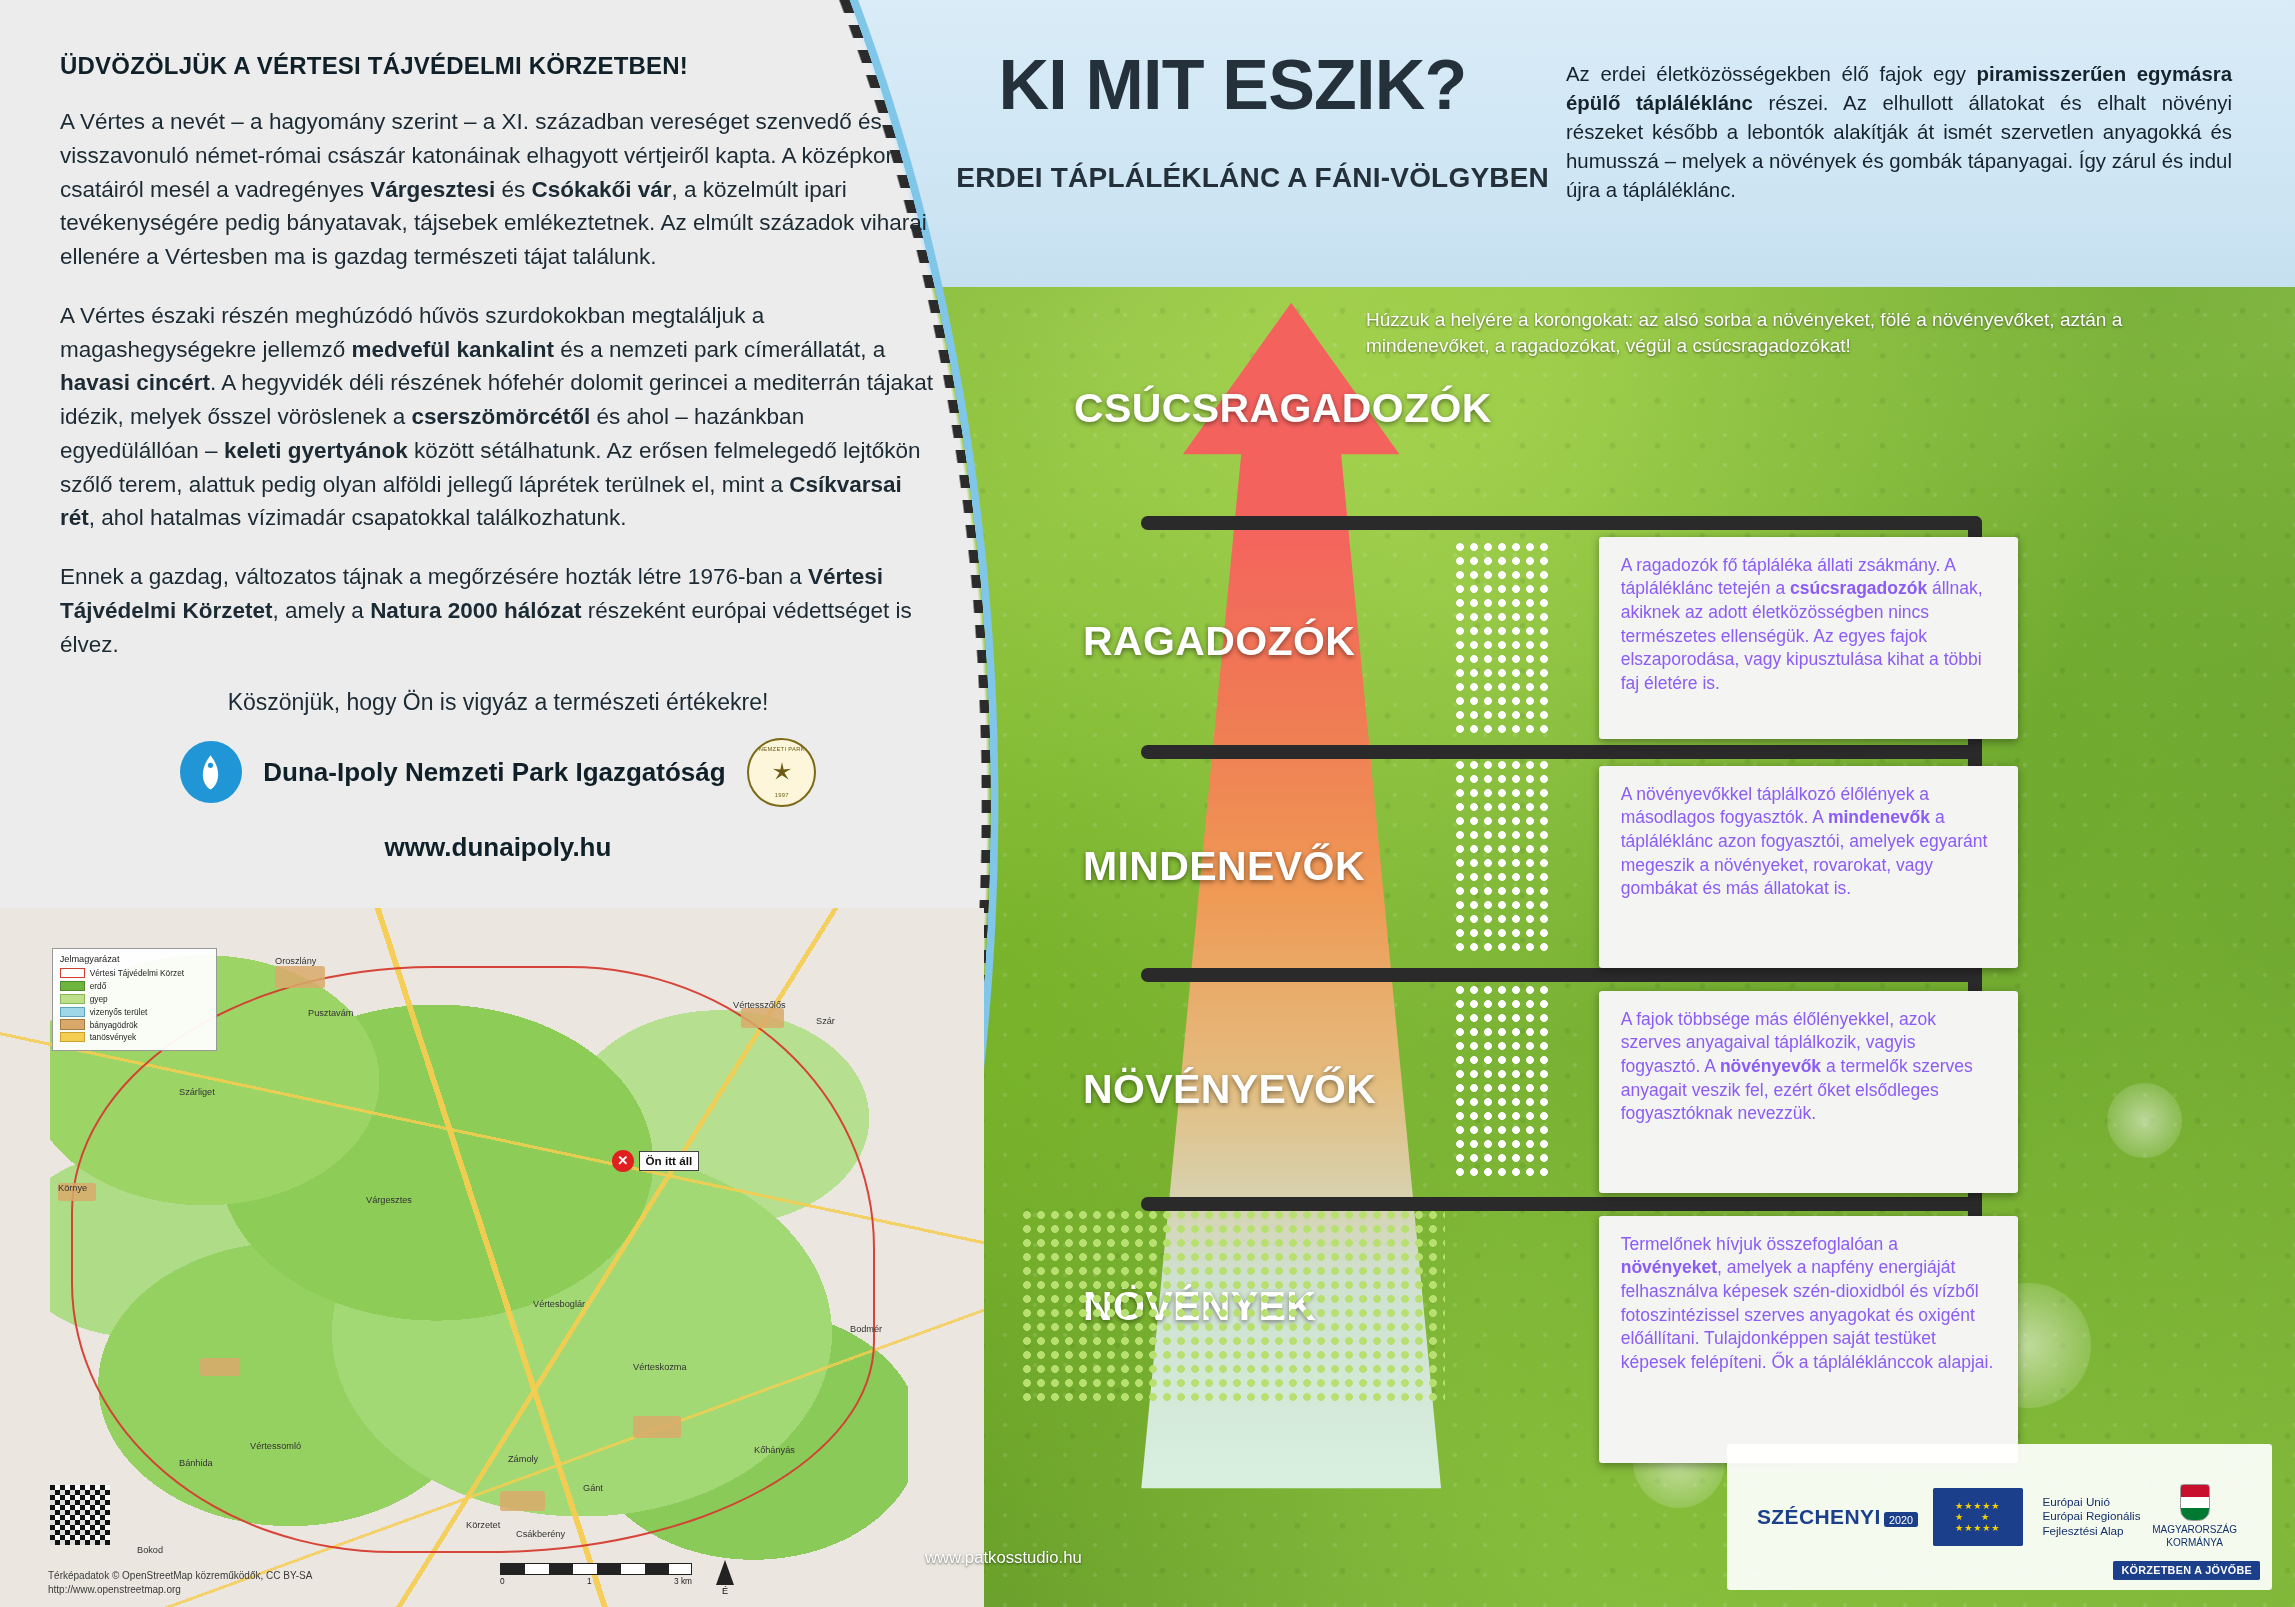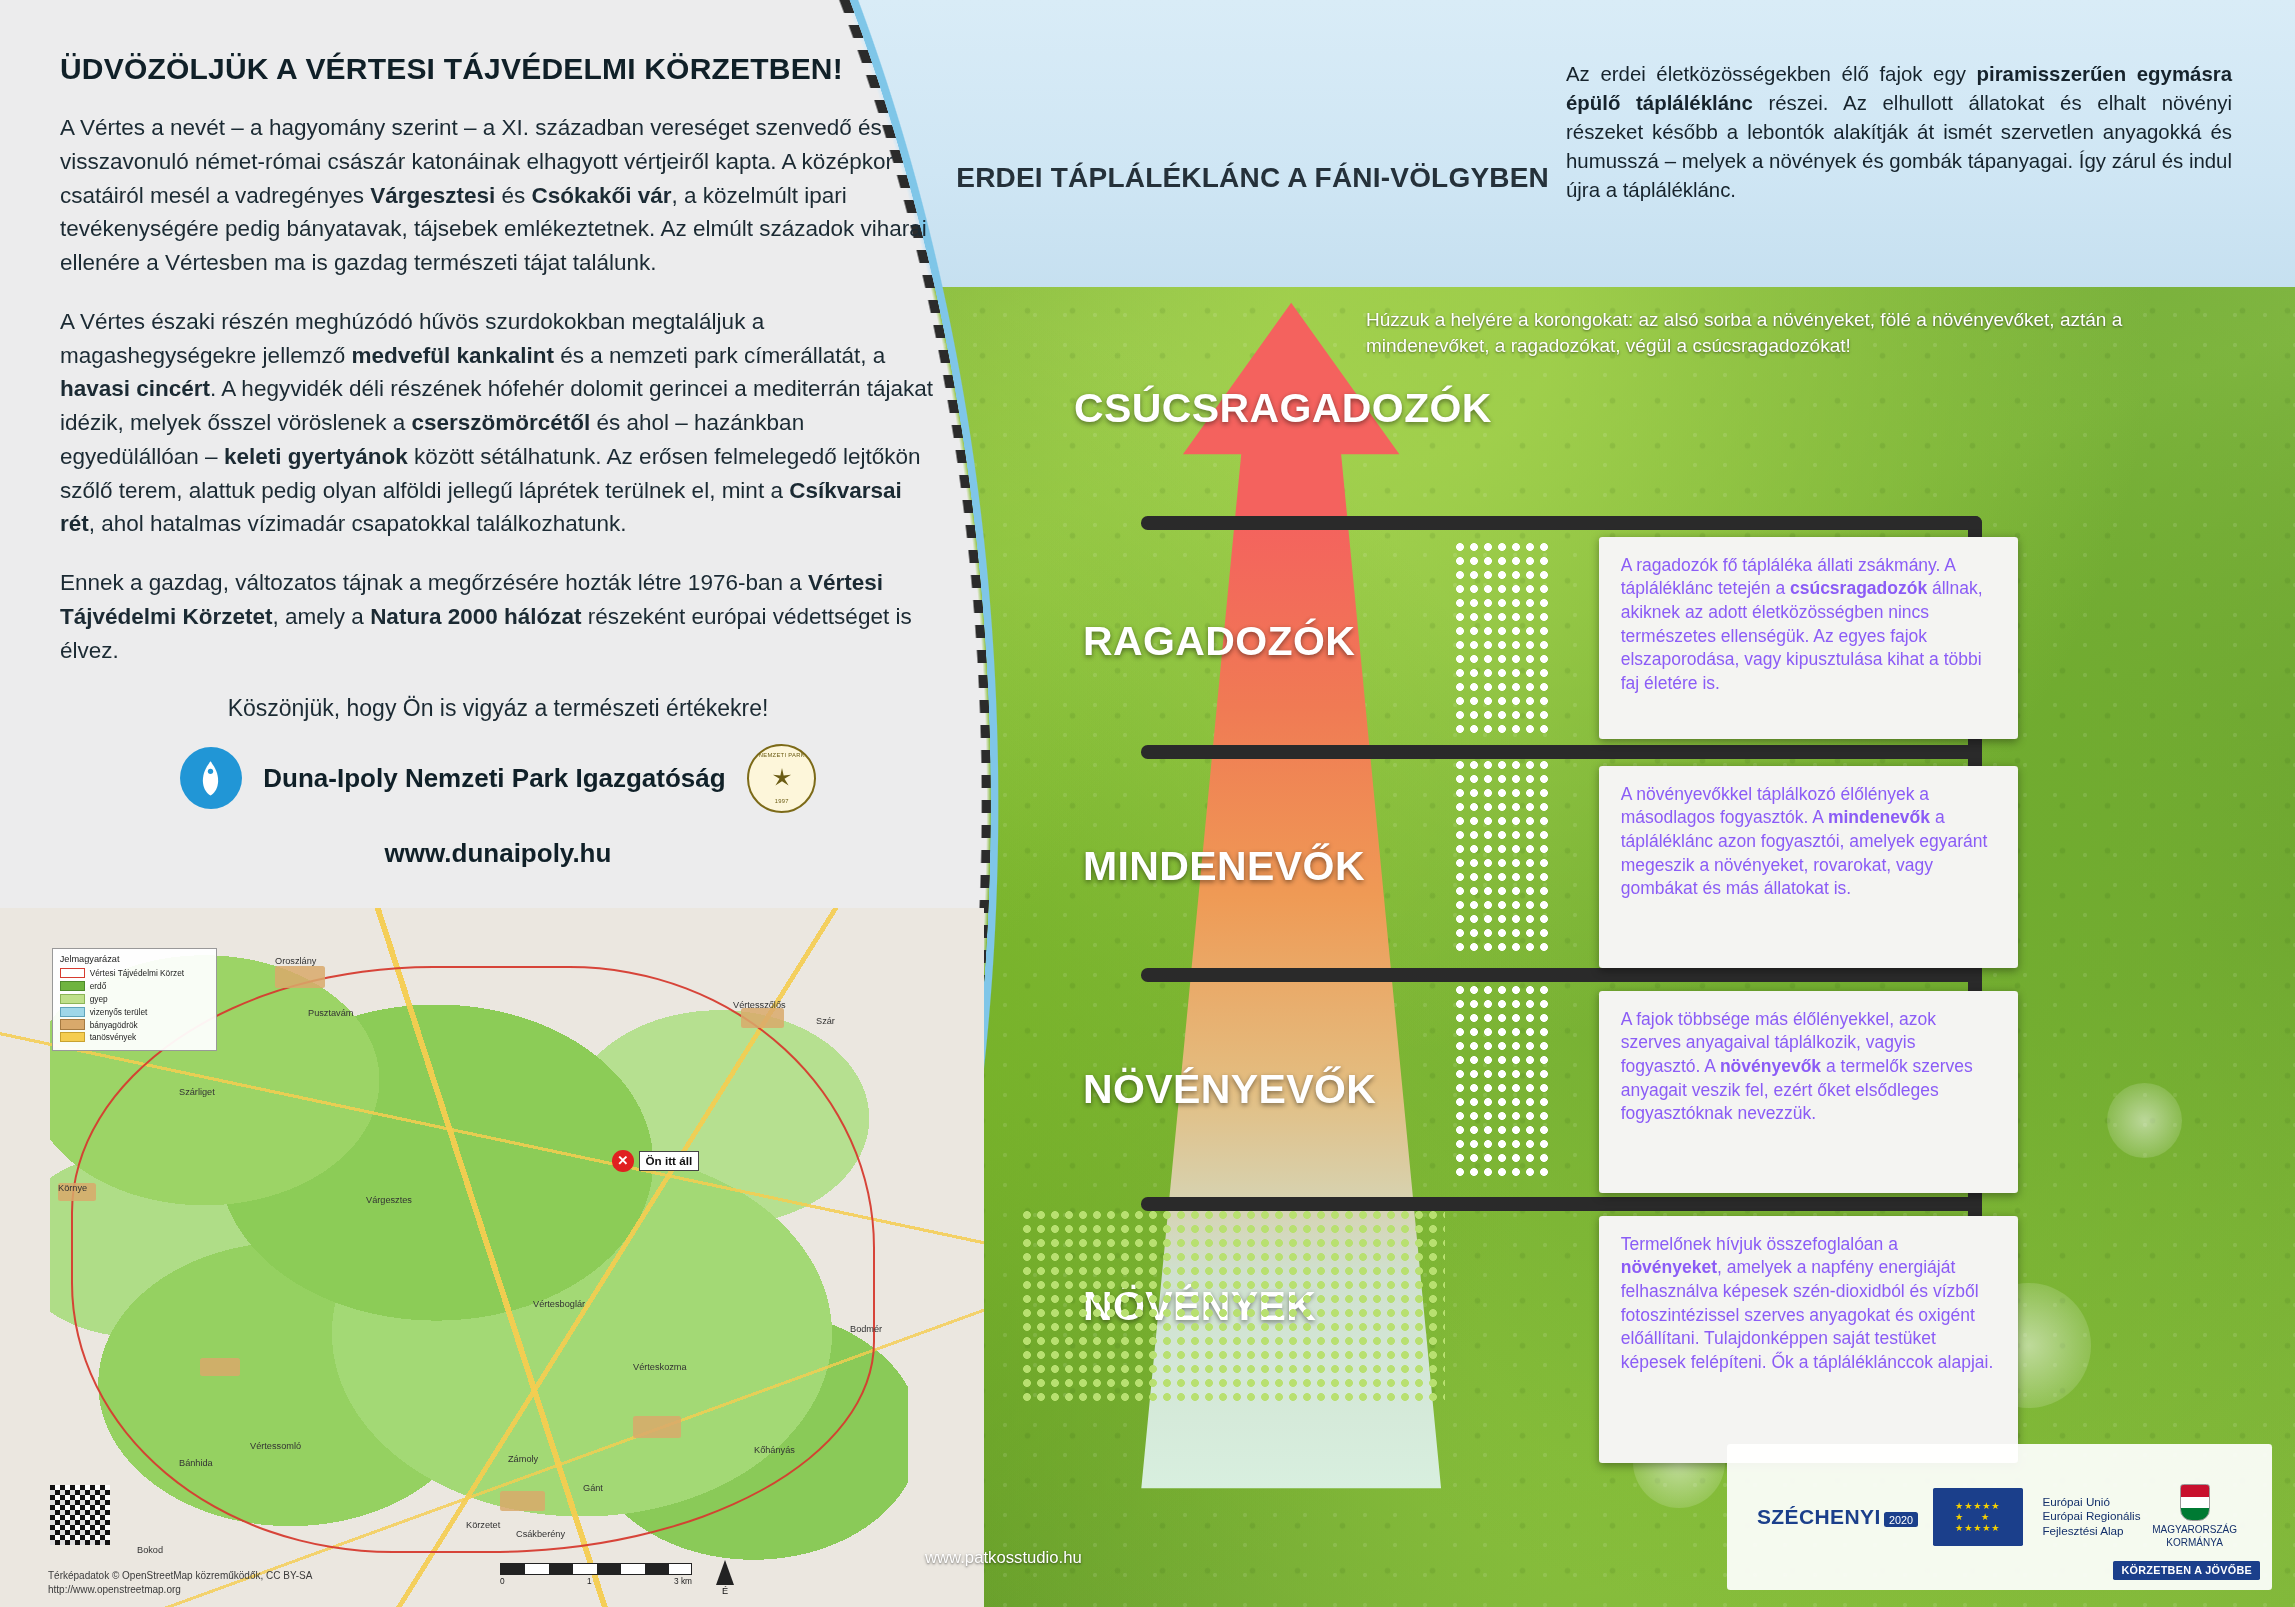--- a/index.html
+++ b/index.html
@@ -92,21 +92,21 @@
   }
 
   
   .left-text {
     position: absolute;
     left: 60px; top: 52px;
     width: 876px;
     color: #16222b;
   }
   .welcome-title {
-    font-size: 30px;
+    font-size: 24px;
     font-weight: bold;
     letter-spacing: 0.2px;
     color: #102028;
     margin: 0 0 25px 0;
   }
   .para {
     font-size: 22.5px;
     line-height: 1.5;
     margin: 0 0 25px 0;
     color: #1b2a33;
@@ -542,20 +542,21 @@
         <span>1</span>
         <span>3 km</span>
       </div>
     </div>
     <div class="north">
       <div class="arr"></div>
       <span>É</span>
     </div>
   </div>
 
+  <div class="title-main">KI MIT ESZIK?</div>
   <div class="title-sub">ERDEI TÁPLÁLÉKLÁNC A FÁNI-VÖLGYBEN</div>
   <div class="intro-text">Az erdei életközösségekben élő fajok egy <b>piramisszerűen egymásra épülő tápláléklánc</b> részei. Az elhullott állatokat és elhalt növényi részeket később a lebontók alakítják át ismét szervetlen anyagokká és humusszá – melyek a növények és gombák tápanyagai. Így zárul és indul újra a tápláléklánc.</div>
 
   <div class="instruction">Húzzuk a helyére a korongokat: az alsó sorba a növényeket, fölé a növényevőket, aztán a mindenevőket, a ragadozókat, végül a csúcsragadozókat!</div>
 
   <div class="pyramid">
     <svg width="583" height="1199" viewBox="0 0 700 1440" aria-hidden="true">
       <defs>
         <linearGradient id="pyrgrad" x1="0" y1="0" x2="0" y2="1">
           <stop offset="0%" stop-color="#f4625e"></stop>

